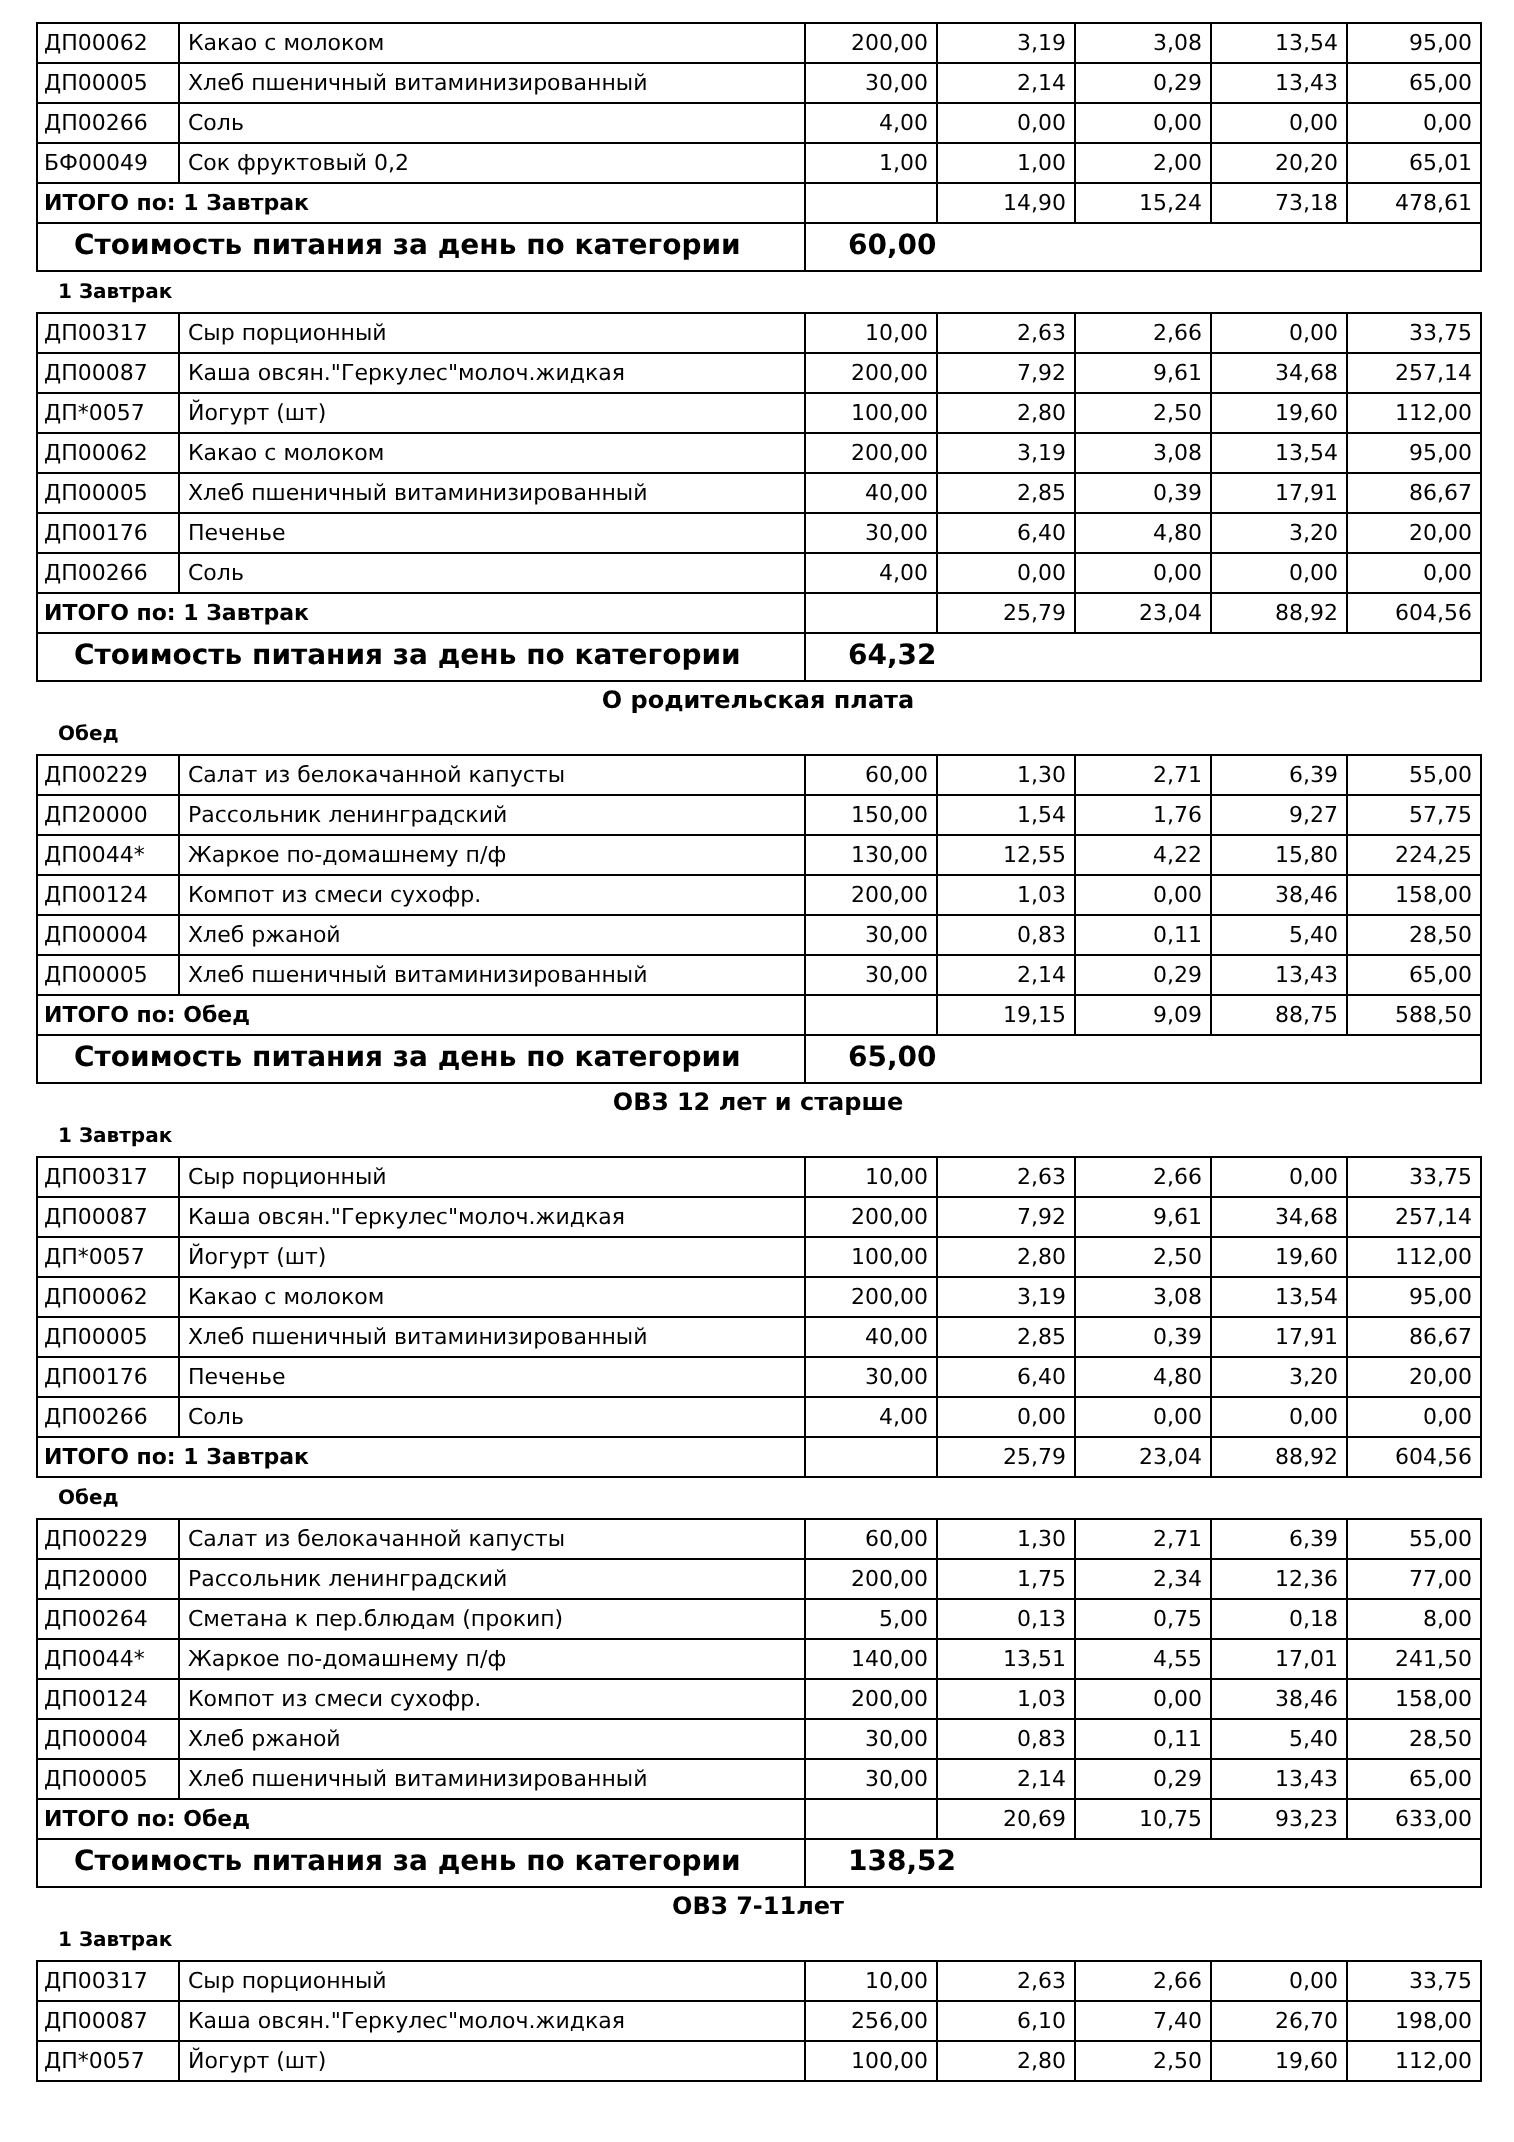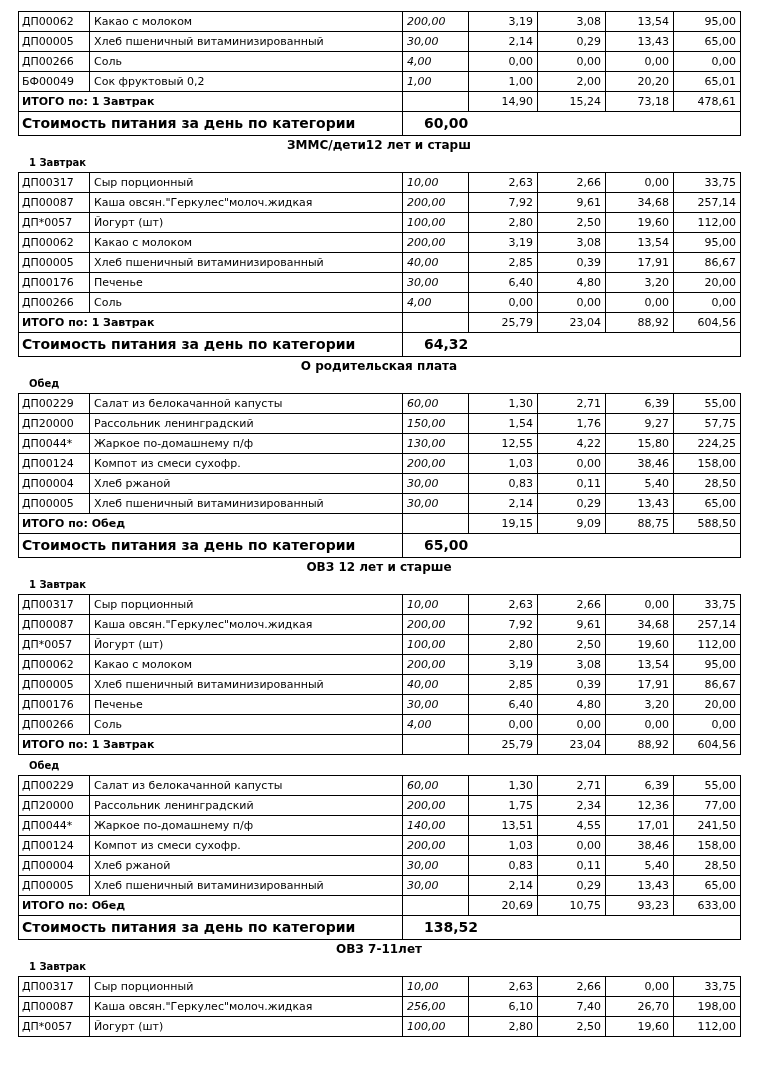--- a/index.html
+++ b/index.html
@@ -26,25 +26,25 @@
   }
   table.menu-table:first-child { margin-top: 0; }
   td {
     border: 1px solid #000; height: 19px;
     font-size: 11px; line-height: 13px;
     padding: 0 4px; white-space: nowrap; overflow: hidden;
     vertical-align: middle;
   }
   td.cell-code  { padding: 0 2px 0 3px; }
   td.cell-name  { padding: 0 3px 0 4px; }
-  td.cell-qty   { text-align: left; font-style: italic; }
+  td.cell-qty   { text-align: right; }
   td.cell-num   { text-align: right; }
   tr.total-row td.total-label { font-weight: bold; padding-left: 3px; }
   tr.cost-row td { height: 23px; }
-  td.cost-label { font-weight: bold; font-size: 14px; padding-left: 3px; }
+  td.cost-label { font-weight: bold; font-size: 14px; padding-left: 18px; }
   td.cost-value { font-weight: bold; font-size: 14px; padding-left: 21px; }
 </style>
 </head>
 <body>
 
 <div class="doc">
 
   <section>
     <table class="menu-table">
       <colgroup>
@@ -105,21 +105,20 @@
         </tr>
         <tr class="cost-row">
           <td class="cost-label" colspan="2">Стоимость питания за день по категории</td>
           <td class="cost-value" colspan="5">60,00</td>
         </tr>
       </tbody>
     </table>
   </section>
 
   <section>
-    <div class="cat-header">ЗММС/дети12 лет и старш</div>
     <div class="meal-label">1 Завтрак</div>
     <table class="menu-table">
       <colgroup>
         <col style="width:71px">
           <col style="width:313px">
           <col style="width:66px">
         <col style="width:69px">
           <col style="width:68px">
           <col style="width:68px">
           <col style="width:67px">
@@ -408,20 +407,29 @@
           <tr class="item-row">
             <td class="cell-code">ДП20000</td>
             <td class="cell-name">Рассольник ленинградский</td>
             <td class="cell-qty">200,00</td>
             <td class="cell-num">1,75</td>
             <td class="cell-num">2,34</td>
             <td class="cell-num">12,36</td>
             <td class="cell-num">77,00</td>
           </tr>
           <tr class="item-row">
+            <td class="cell-code">ДП00264</td>
+            <td class="cell-name">Сметана к пер.блюдам (прокип)</td>
+            <td class="cell-qty">5,00</td>
+            <td class="cell-num">0,13</td>
+            <td class="cell-num">0,75</td>
+            <td class="cell-num">0,18</td>
+            <td class="cell-num">8,00</td>
+          </tr>
+          <tr class="item-row">
             <td class="cell-code">ДП0044*</td>
             <td class="cell-name">Жаркое по-домашнему п/ф</td>
             <td class="cell-qty">140,00</td>
             <td class="cell-num">13,51</td>
             <td class="cell-num">4,55</td>
             <td class="cell-num">17,01</td>
             <td class="cell-num">241,50</td>
           </tr>
           <tr class="item-row">
             <td class="cell-code">ДП00124</td>

